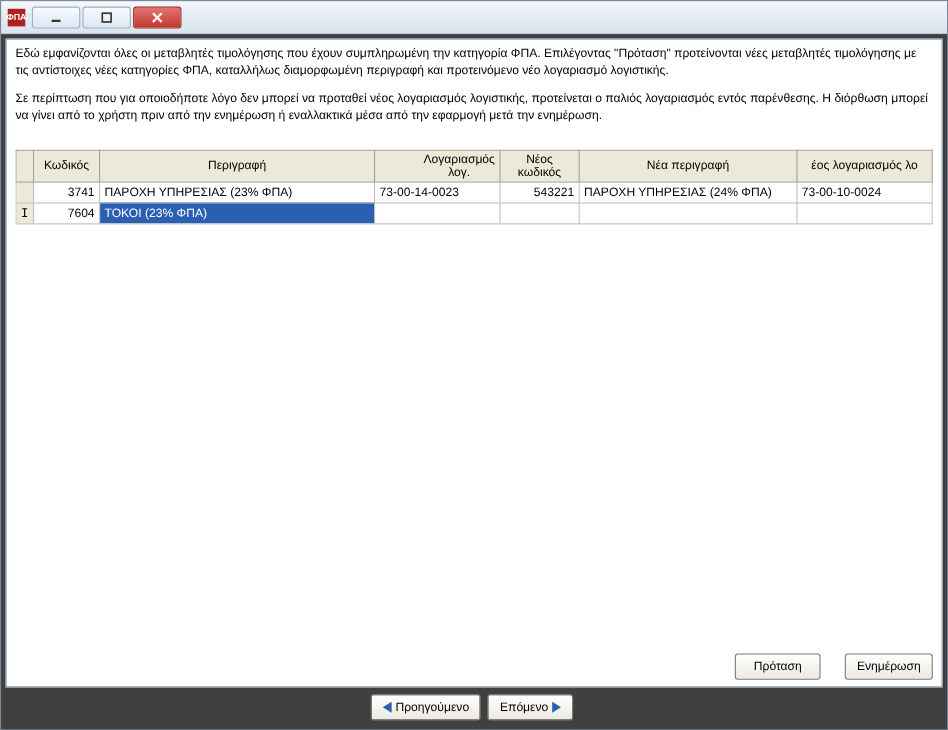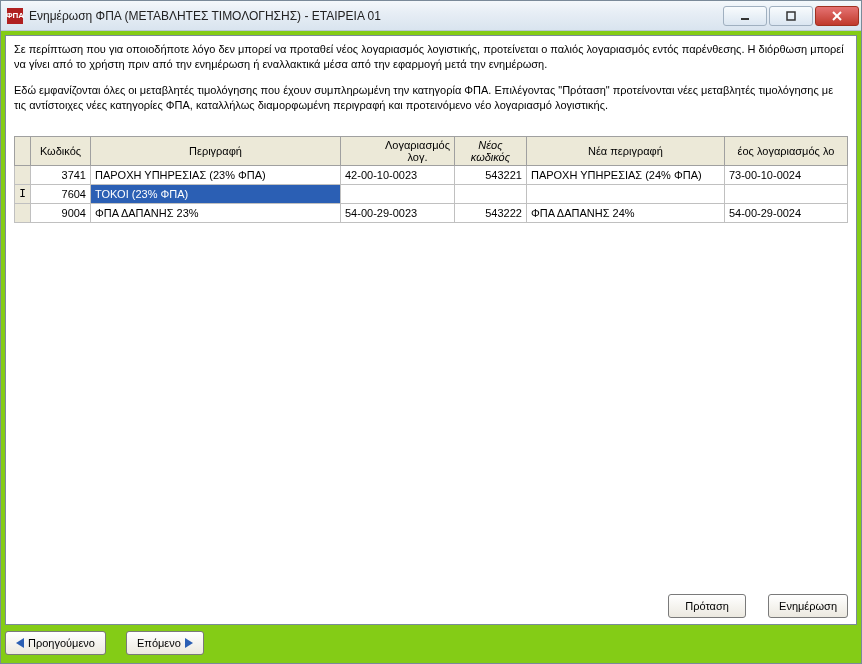--- a/index.html
+++ b/index.html
@@ -9,21 +9,21 @@
       background: #ece9d8;
       width: 862px;
       height: 664px;
       overflow: hidden;
       position: relative;
     }
     .window {
       width: 862px;
       height: 664px;
       border: 1px solid #7a8a99;
-      background: #84cc16;
+      background: #404040;
       display: flex;
       flex-direction: column;
     }
     .titlebar {
       height: 30px;
       background: linear-gradient(to bottom, #f4f8fb 0%, #e7eef5 40%, #d9e4ef 100%);
       display: flex;
       align-items: center;
       padding: 0 2px 0 6px;
       border-bottom: 1px solid #b9c7d4;
@@ -136,45 +136,44 @@
       font-size: 11px;
       padding: 0 10px;
       cursor: pointer;
       display: flex;
       align-items: center;
       justify-content: center;
       gap: 4px;
     }
     .nav-buttons {
       display: flex;
-      justify-content: flex-start;
-      gap: 20px;
+      justify-content: center;
+      gap: 6px;
       padding: 0 4px 4px 0;
     }
     .arrow-left, .arrow-right {
       width: 0; height: 0;
       border-top: 5px solid transparent;
       border-bottom: 5px solid transparent;
     }
     .arrow-left { border-right: 8px solid #2b5fb4; }
     .arrow-right { border-left: 8px solid #2b5fb4; }
     th.col-ind { width:16px; }
     th.col-code { width:60px; }
     th.col-desc { width:250px; }
     th.col-acc { width:112px;padding-left:44px; }
-    th.col-newcode { width:72px;font-style:italic; }
+    th.col-newcode { width:72px; }
     th.col-newdesc { width:198px; }
   </style>
 </head>
 <body>
 
 <div class="window">
   <div class="titlebar">
     <div class="titlebar-icon">ΦΠΑ</div>
-    <div class="titlebar-text">Ενημέρωση ΦΠΑ (ΜΕΤΑΒΛΗΤΕΣ ΤΙΜΟΛΟΓΗΣΗΣ) - ΕΤΑΙΡΕΙΑ 01</div>
     <div class="window-controls">
       <div class="win-btn">
         <svg viewBox="0 0 12 12">
             <line x1="2" y1="9" x2="10" y2="9" stroke="#333" stroke-width="2"></line>
           </svg>
       </div>
       <div class="win-btn">
         <svg viewBox="0 0 12 12">
             <rect x="2" y="2" width="8" height="8" fill="none" stroke="#333" stroke-width="1.5"></rect>
           </svg>
@@ -184,65 +183,56 @@
             <line x1="2" y1="2" x2="10" y2="10" stroke="#fff" stroke-width="2"></line>
             <line x1="10" y1="2" x2="2" y2="10" stroke="#fff" stroke-width="2"></line>
           </svg>
       </div>
     </div>
   </div>
 
   <div class="client">
     <div class="panel">
       <div class="info-text">
+        <div class="info-para">Εδώ εμφανίζονται όλες οι μεταβλητές τιμολόγησης που έχουν συμπληρωμένη την κατηγορία ΦΠΑ. Επιλέγοντας "Πρόταση" προτείνονται νέες μεταβλητές τιμολόγησης με τις αντίστοιχες νέες κατηγορίες ΦΠΑ, καταλλήλως διαμορφωμένη περιγραφή και προτεινόμενο νέο λογαριασμό λογιστικής.</div>
         <div class="info-para">Σε περίπτωση που για οποιοδήποτε λόγο δεν μπορεί να προταθεί νέος λογαριασμός λογιστικής, προτείνεται ο παλιός λογαριασμός εντός παρένθεσης. Η διόρθωση μπορεί να γίνει από το χρήστη πριν από την ενημέρωση ή εναλλακτικά μέσα από την εφαρμογή μετά την ενημέρωση.</div>
-        <div class="info-para">Εδώ εμφανίζονται όλες οι μεταβλητές τιμολόγησης που έχουν συμπληρωμένη την κατηγορία ΦΠΑ. Επιλέγοντας "Πρόταση" προτείνονται νέες μεταβλητές τιμολόγησης με τις αντίστοιχες νέες κατηγορίες ΦΠΑ, καταλλήλως διαμορφωμένη περιγραφή και προτεινόμενο νέο λογαριασμό λογιστικής.</div>
       </div>
 
       <div class="table-wrapper">
         <table>
           <thead>
             <tr>
               <th class="col-ind"></th>
               <th class="col-code">Κωδικός</th>
               <th class="col-desc">Περιγραφή</th>
               <th class="col-acc">Λογαριασμός λογ.</th>
               <th class="col-newcode">Νέος κωδικός</th>
               <th class="col-newdesc">Νέα περιγραφή</th>
               <th>έος λογαριασμός λο</th>
             </tr>
           </thead>
           <tbody id="grid-body">
               <tr>
                 <td class="row-indicator"></td>
                 <td class="num">3741</td>
                 <td class="desc">ΠΑΡΟΧΗ ΥΠΗΡΕΣΙΑΣ (23% ΦΠΑ)</td>
-                <td>42-00-10-0023</td>
+                <td>73-00-14-0023</td>
                 <td class="num">543221</td>
                 <td>ΠΑΡΟΧΗ ΥΠΗΡΕΣΙΑΣ (24% ΦΠΑ)</td>
                 <td>73-00-10-0024</td>
               </tr>
               <tr class="selected">
                 <td class="row-indicator">I</td>
                 <td class="num">7604</td>
                 <td class="desc">ΤΟΚΟΙ (23% ΦΠΑ)</td>
                 <td></td>
                 <td class="num"></td>
                 <td></td>
                 <td></td>
               </tr>
-              <tr>
-                <td class="row-indicator"></td>
-                <td class="num">9004</td>
-                <td class="desc">ΦΠΑ ΔΑΠΑΝΗΣ 23%</td>
-                <td>54-00-29-0023</td>
-                <td class="num">543222</td>
-                <td>ΦΠΑ ΔΑΠΑΝΗΣ 24%</td>
-                <td>54-00-29-0024</td>
-              </tr>
             </tbody>
         </table>
       </div>
 
       <div class="panel-buttons">
         <button class="btn">Πρόταση</button>
         <button class="btn">Ενημέρωση</button>
       </div>
     </div>
 

